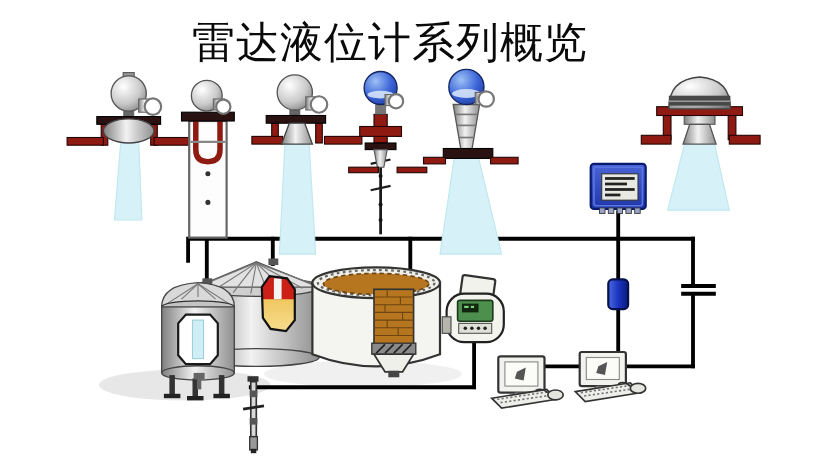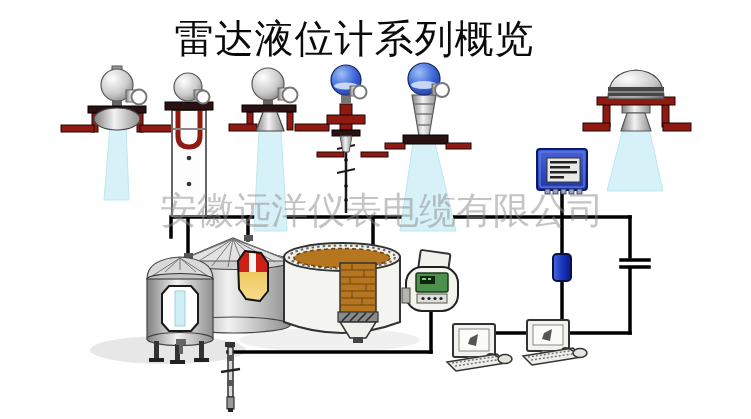--- a/index.html
+++ b/index.html
@@ -15,21 +15,20 @@
   .flange{fill:var(--flange-dark,#2a1212);stroke:#000;stroke-width:1;}
   .beam{fill:var(--beam,#d6f1f7);stroke:#bfe7ef;stroke-width:1;}
   .metal{fill:url(#metalH);stroke:#444;stroke-width:1.2;}
   .seam{stroke:#777;stroke-width:1;fill:none;}
 </style>
 </head>
 <body>
 
 <div id="stage">
   <div id="title">雷达液位计系列概览</div>
-  <div id="watermark">安徽远洋仪表电缆有限公司</div>
 
   <svg width="751" height="419" viewBox="0 0 751 419">
     <defs>
       <linearGradient id="metalH" x1="0" y1="0" x2="1" y2="0">
         <stop offset="0" stop-color="#808080"></stop>
           <stop offset="0.45" stop-color="#f2f2f2"></stop>
           <stop offset="1" stop-color="#8f8f8f"></stop>
       </linearGradient>
       <radialGradient id="ballGray" cx="0.35" cy="0.3" r="0.9">
         <stop offset="0" stop-color="#ffffff"></stop>

